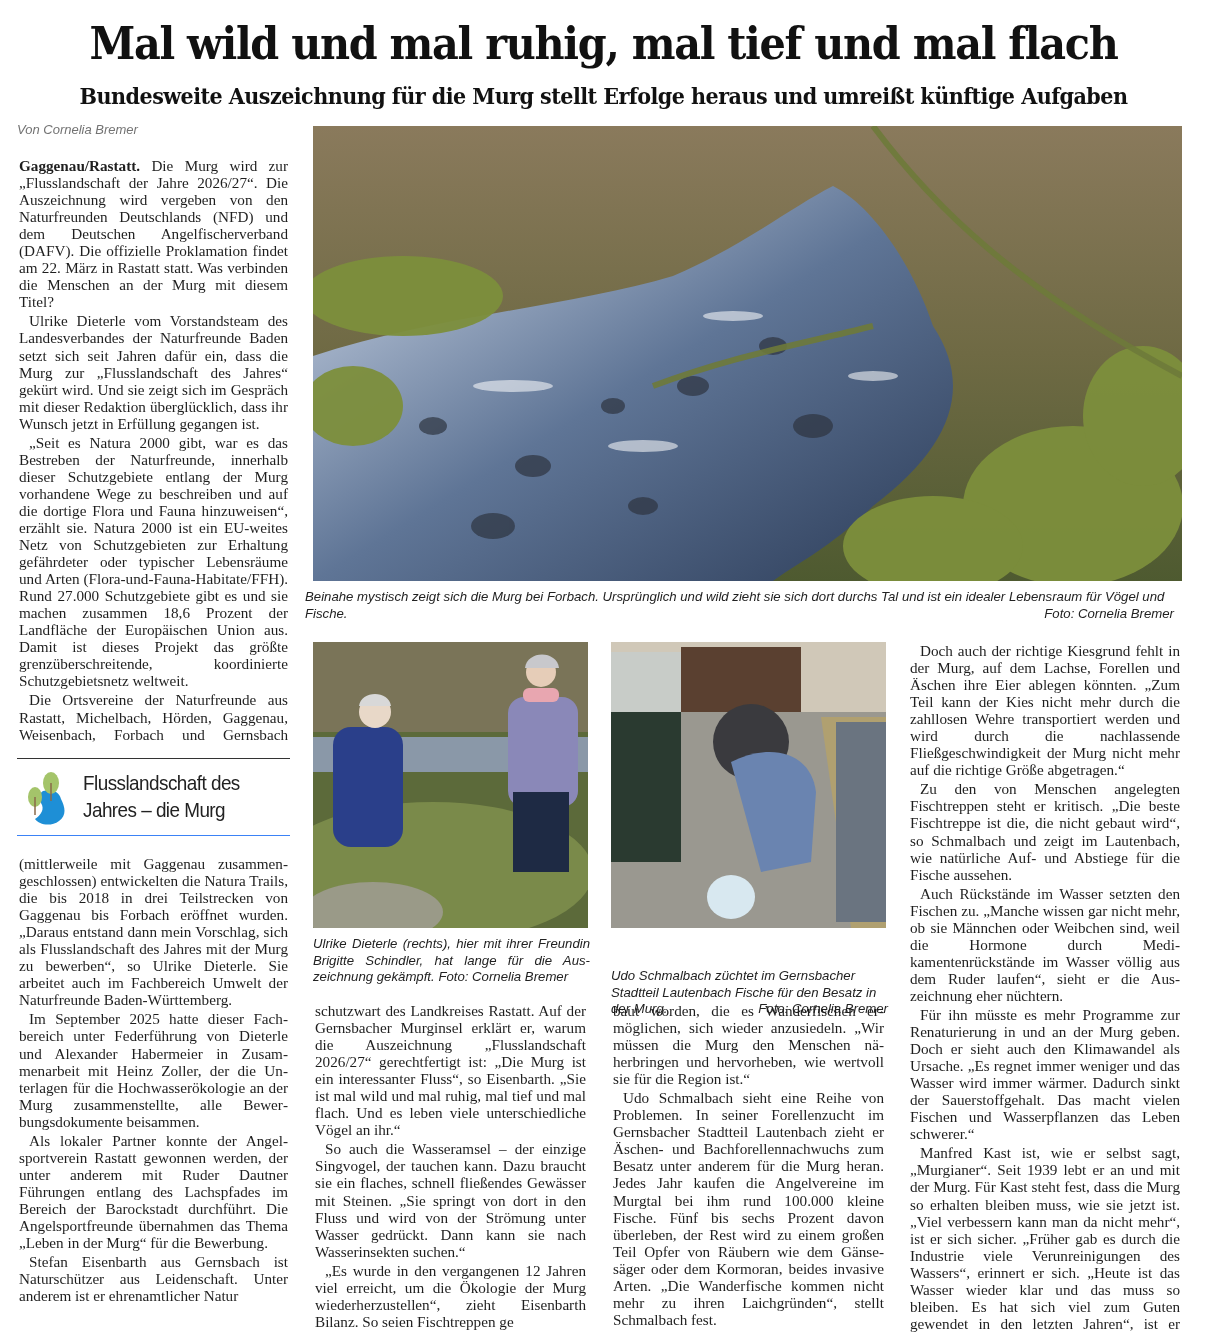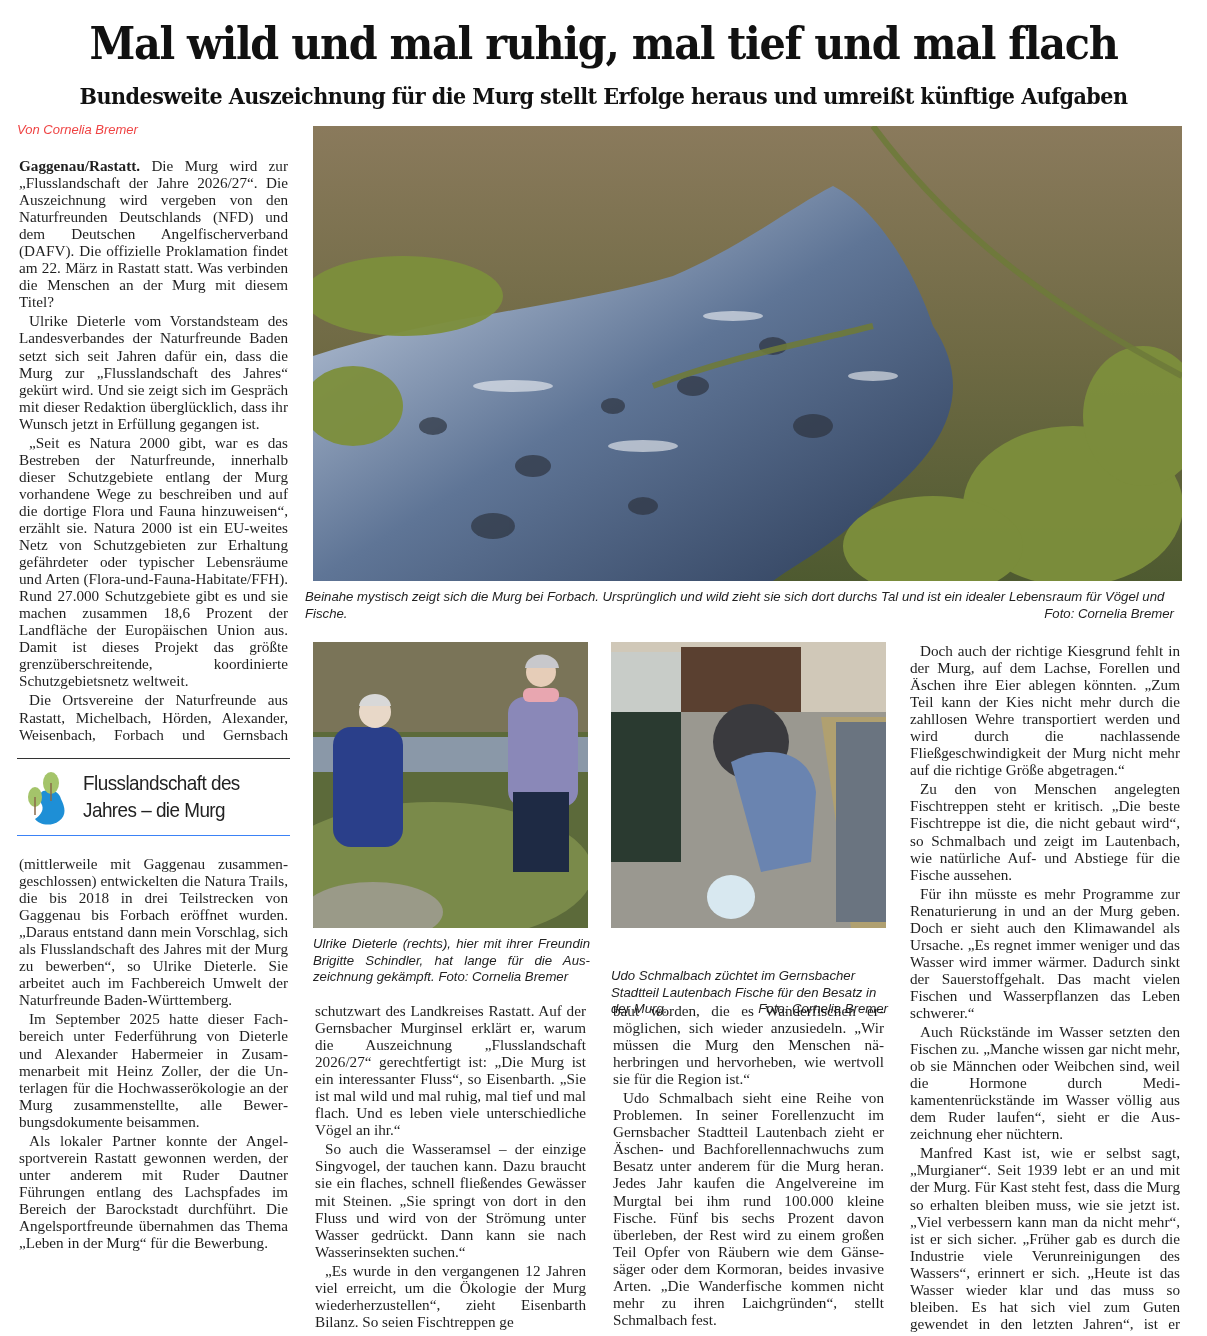--- a/index.html
+++ b/index.html
@@ -12,21 +12,21 @@
     transform: scaleX(0.92); transform-origin: center;
   }
   .subheadline {
     position: absolute; left: 0; top: 80px; width: 1207px; text-align: center;
     font-family: "DejaVu Serif", serif; font-weight: bold; font-size: 23px;
     letter-spacing: -0.6px; color: #111; margin: 0; line-height: 32px;
     transform: scaleX(0.9); transform-origin: center;
   }
   .byline {
     position: absolute; left: 17px; top: 122px; font-family: "Liberation Sans", sans-serif;
-    font-style: italic; font-size: 13px; color: #ef4444;
+    font-style: italic; font-size: 13px; color: #737373;
   }
 
   .col {
     position: absolute; font-family: "Liberation Serif", serif; font-size: 15.2px;
     line-height: 17.05px; text-align: justify; hyphens: manual; color: #1e1e1e;
   }
   .col p { margin: 2px; text-indent: 10px; }
   .col p.first { text-indent: 0; }
   .col b { font-weight: bold; }
 
@@ -54,21 +54,21 @@
 <body>
 
 <h1 class="headline">Mal wild und mal ruhig, mal tief und mal flach</h1>
 <h2 class="subheadline">Bundesweite Auszeichnung für die Murg stellt Erfolge heraus und umreißt künftige Aufgaben</h2>
 <div class="byline">Von Cornelia Bremer</div>
 
 <div class="col" style="left:17px; top:155px; width:273px;">
   <p class="first"><b>Gaggenau/Rastatt.</b><span> Die Murg wird zur „Flusslandschaft der Jahre 2026/27“. Die Auszeichnung wird vergeben von den Naturfreunden Deutschlands (NFD) und dem Deutschen Angelfischerver­band (DAFV). Die offizielle Proklamati­on findet am 22. März in Rastatt statt. Was verbinden die Menschen an der Murg mit diesem Titel?</span></p>
   <p>Ulrike Dieterle vom Vorstandsteam des Landesverbandes der Naturfreunde Ba­den setzt sich seit Jahren dafür ein, dass die Murg zur „Flusslandschaft des Jah­res“ gekürt wird. Und sie zeigt sich im Gespräch mit dieser Redaktion über­glücklich, dass ihr Wunsch jetzt in Erfül­lung gegangen ist.</p>
   <p>„Seit es Natura 2000 gibt, war es das Bestreben der Naturfreunde, innerhalb dieser Schutzgebiete entlang der Murg vorhandene Wege zu beschreiben und auf die dortige Flora und Fauna hinzuwei­sen“, erzählt sie. Natura 2000 ist ein EU-weites Netz von Schutzgebieten zur Er­haltung gefährdeter oder typischer Le­bensräume und Arten (Flora-und-Fau­na-Habitate/FFH). Rund 27.000 Schutz­gebiete gibt es und sie machen zusammen 18,6 Prozent der Landfläche der Europäi­schen Union aus. Damit ist dieses Projekt das größte grenzüberschreitende, koor­dinierte Schutzgebietsnetz weltweit.</p>
-  <p style="text-align-last: justify;">Die Ortsvereine der Naturfreunde aus Rastatt, Michelbach, Hörden, Alexander, Weisenbach, Forbach und Gernsbach</p>
+  <p style="text-align-last: justify;">Die Ortsvereine der Naturfreunde aus Rastatt, Michelbach, Hörden, Gaggenau, Weisenbach, Forbach und Gernsbach</p>
 </div>
 
 <div class="infobox">
   <div class="infobox-icon">
     <svg viewBox="0 0 46 58" width="46" height="58">
       <path d="M18 22 C26 20 34 22 36 30 C40 38 42 46 34 52 C26 58 14 56 10 50 C16 46 20 40 16 34 C14 30 14 24 18 22 Z" fill="#1e8fd6"></path>
       <ellipse cx="26" cy="14" rx="8" ry="11" fill="#a4c46a"></ellipse>
       <line x1="26" y1="14" x2="26" y2="32" stroke="#8a6a4a" stroke-width="1.5"></line>
       <ellipse cx="10" cy="28" rx="7" ry="10" fill="#a4c46a"></ellipse>
       <line x1="10" y1="28" x2="10" y2="46" stroke="#8a6a4a" stroke-width="1.5"></line>
@@ -77,20 +77,21 @@
   <div class="infobox-text">
     <div>Flusslandschaft des</div>
     <div>Jahres – die Murg</div>
   </div>
 </div>
 
 <div class="col" style="left:17px; top:853px; width:273px;">
   <p class="first">(mittlerweile mit Gaggenau zusammen­geschlossen) entwickelten die Natura Trails, die bis 2018 in drei Teilstrecken von Gaggenau bis Forbach eröffnet wur­den. „Daraus entstand dann mein Vor­schlag, sich als Flusslandschaft des Jah­res mit der Murg zu bewerben“, so Ulrike Dieterle. Sie arbeitet auch im Fachbe­reich Umwelt der Naturfreunde Baden-Württemberg.</p>
   <p>Im September 2025 hatte dieser Fach­bereich unter Federführung von Dieterle und Alexander Habermeier in Zusam­menarbeit mit Heinz Zoller, der die Un­terlagen für die Hochwasserökologie an der Murg zusammenstellte, alle Bewer­bungsdokumente beisammen.</p>
   <p>Als lokaler Partner konnte der Angel­sportverein Rastatt gewonnen werden, der unter anderem mit Ruder Dautner Führungen entlang des Lachspfades im Bereich der Barockstadt durchführt. Die Angelsportfreunde übernahmen das Thema „Leben in der Murg“ für die Be­werbung.</p>
+  <p>Stefan Eisenbarth aus Gernsbach ist Naturschützer aus Leidenschaft. Unter anderem ist er ehrenamtlicher Natur­</p>
 </div>
 
 <div class="photo" style="left:313px; top:126px; width:869px; height:455px;">
   <svg viewBox="0 0 869 455" preserveAspectRatio="none">
     <defs>
       <linearGradient id="forest" x1="0" y1="0" x2="0" y2="1">
         <stop offset="0" stop-color="#8a7a5c"></stop>
         <stop offset="0.5" stop-color="#6f6a44"></stop>
         <stop offset="1" stop-color="#4e5a30"></stop>
       </linearGradient>
@@ -184,16 +185,16 @@
 </div>
 
 <div class="col" style="left:611px; top:1000px; width:275px;">
   <p class="first">baut worden, die es Wanderfischen er­möglichen, sich wieder anzusiedeln. „Wir müssen die Murg den Menschen nä­herbringen und hervorheben, wie wert­voll sie für die Region ist.“</p>
   <p>Udo Schmalbach sieht eine Reihe von Problemen. In seiner Forellenzucht im Gernsbacher Stadtteil Lautenbach zieht er Äschen- und Bachforellennachwuchs zum Besatz unter anderem für die Murg heran. Jedes Jahr kaufen die Angelverei­ne im Murgtal bei ihm rund 100.000 klei­ne Fische. Fünf bis sechs Prozent davon überleben, der Rest wird zu einem großen Teil Opfer von Räubern wie dem Gänse­säger oder dem Kormoran, beides invasi­ve Arten. „Die Wanderfische kommen nicht mehr zu ihren Laichgründen“, stellt Schmalbach fest.</p>
 </div>
 
 <div class="col" style="left:908px; top:640px; width:274px;">
   <p>Doch auch der richtige Kiesgrund fehlt in der Murg, auf dem Lachse, Forellen und Äschen ihre Eier ablegen könnten. „Zum Teil kann der Kies nicht mehr durch die zahllosen Wehre transportiert werden und wird durch die nachlassende Fließgeschwindigkeit der Murg nicht mehr auf die richtige Größe abgetragen.“</p>
   <p>Zu den von Menschen angelegten Fischtreppen steht er kritisch. „Die beste Fischtreppe ist die, die nicht gebaut wird“, so Schmalbach und zeigt im Lau­tenbach, wie natürliche Auf- und Abstie­ge für die Fische aussehen.</p>
+  <p>Auch Rückstände im Wasser setzten den Fischen zu. „Manche wissen gar nicht mehr, ob sie Männchen oder Weib­chen sind, weil die Hormone durch Medi­kamentenrückstände im Wasser völlig aus dem Ruder laufen“, sieht er die Aus­zeichnung eher nüchtern.</p>
   <p>Für ihn müsste es mehr Programme zur Renaturierung in und an der Murg geben. Doch er sieht auch den Klimawandel als Ursache. „Es regnet immer weniger und das Wasser wird immer wärmer. Dadurch sinkt der Sauerstoffgehalt. Das macht vielen Fischen und Wasserpflanzen das Leben schwerer.“</p>
-  <p>Auch Rückstände im Wasser setzten den Fischen zu. „Manche wissen gar nicht mehr, ob sie Männchen oder Weib­chen sind, weil die Hormone durch Medi­kamentenrückstände im Wasser völlig aus dem Ruder laufen“, sieht er die Aus­zeichnung eher nüchtern.</p>
   <p>Manfred Kast ist, wie er selbst sagt, „Murgianer“. Seit 1939 lebt er an und mit der Murg. Für Kast steht fest, dass die Murg so erhalten bleiben muss, wie sie jetzt ist. „Viel verbessern kann man da nicht mehr“, ist er sich sicher. „Früher gab es durch die Industrie viele Verunrei­nigungen des Wassers“, erinnert er sich. „Heute ist das Wasser wieder klar und das muss so bleiben. Es hat sich viel zum Guten gewendet in den letzten Jahren“, ist er überzeugt.</p>
 </div>
 
 </body></html>

